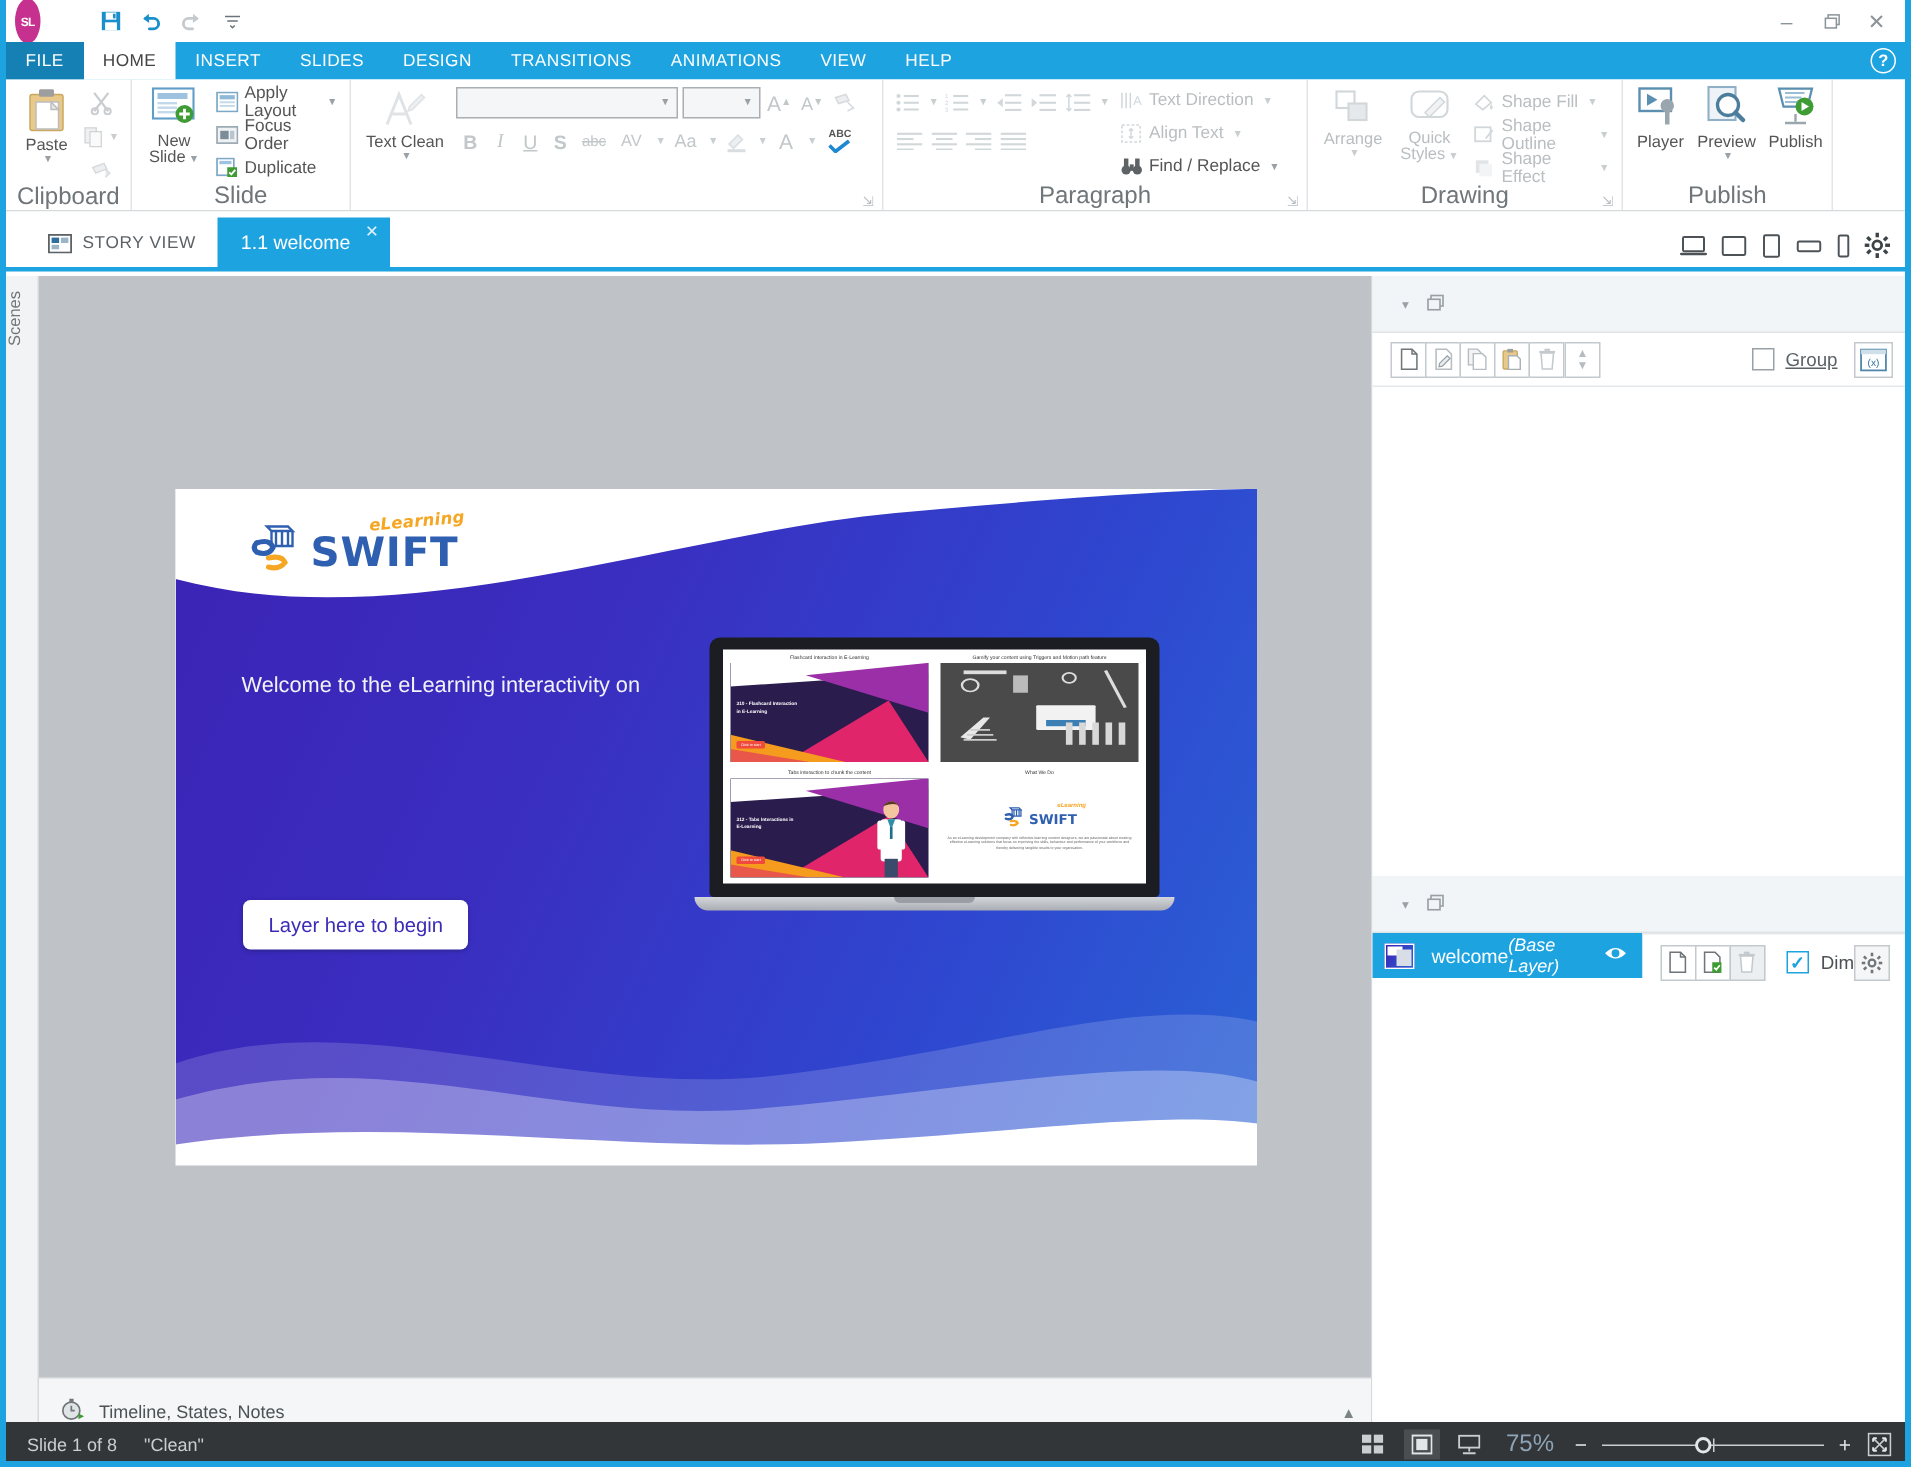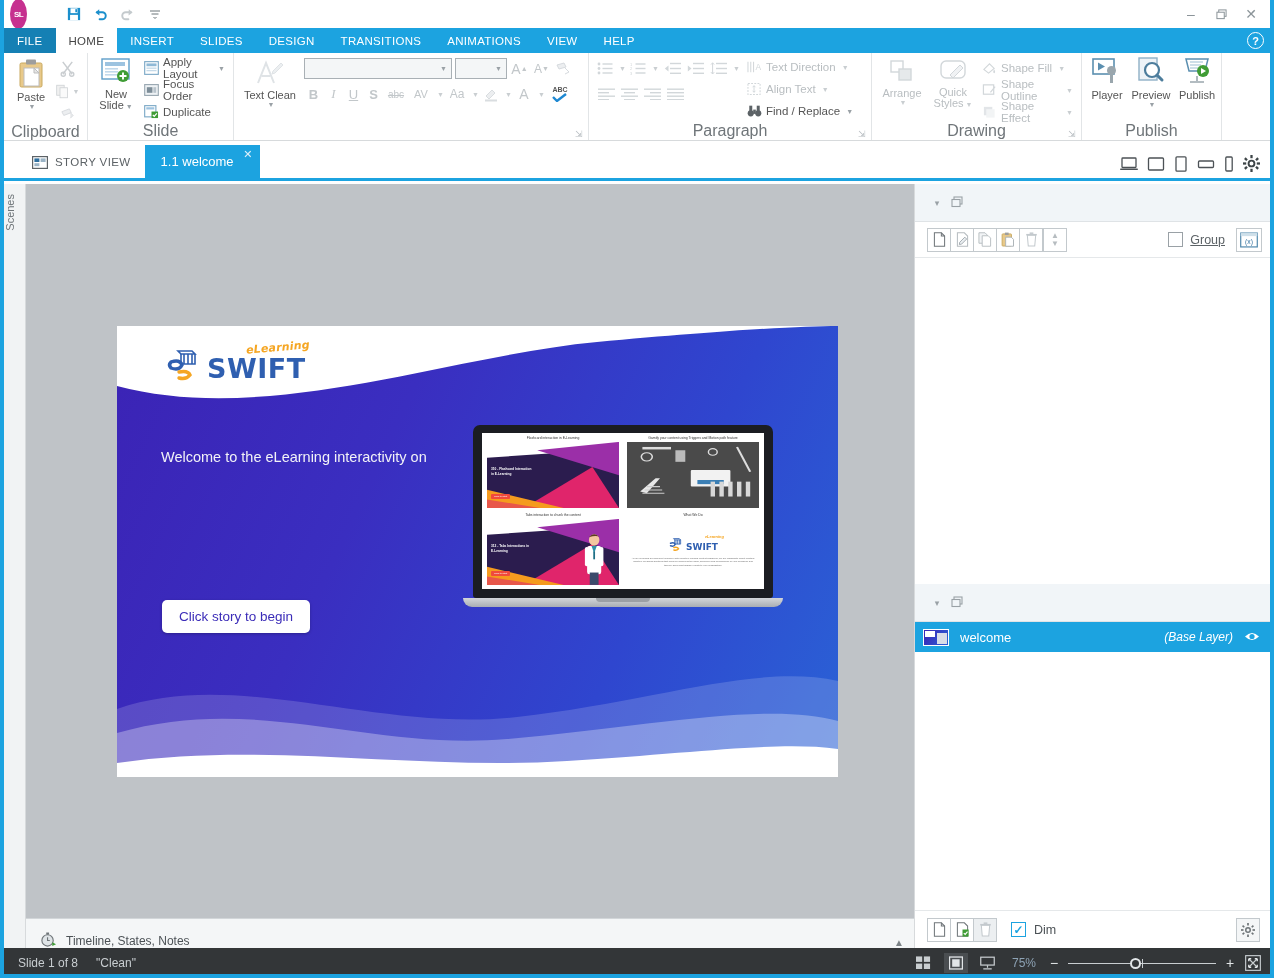--- a/index.html
+++ b/index.html
@@ -342,21 +342,21 @@
   .statusbar {
     position: absolute; left: 0; right: 0; bottom: 0; height: 30px;
     background: #333638; display: flex; align-items: center;
     color: #c9ced1; font-size: 12px; padding: 0 8px;
   }
   .sb-slide { margin-left: 6px; color: #c9ced1; }
   .sb-clean { margin-left: 18px; color: #c9ced1; }
   .sb-right { margin-left: auto; display: flex; align-items: center; gap: 8px; }
   .sb-viewbtn { width: 24px; height: 20px; display: flex; align-items: center; justify-content: center; cursor: pointer; }
   .sb-viewbtn.active { background: #4a4e51; }
-  .zoom-pct { color: #8ea3b5; font-size: 12px; margin: 0 4px; }
+  .zoom-pct { color: #8ea3b5; font-size: 16px; margin: 0 4px; }
   .zoom-track { position: relative; width: 148px; height: 14px; display: flex; align-items: center; }
   .zoom-line { position: absolute; left: 0; right: 0; height: 1px; background: #c9ced1; }
   .zoom-mid { position: absolute; left: 50%; width: 1px; height: 9px; background: #c9ced1; }
   .zoom-knob { position: absolute; left: 42%; width: 11px; height: 11px; border-radius: 50%;
     background: #333638; border: 2px solid #e2e6e8; cursor: pointer; }
   .zoom-sign { color: #e2e6e8; font-size: 14px; cursor: pointer; width: 12px; text-align:center;}
   .fit-btn { width: 18px; height: 18px; display: flex; align-items: center; justify-content: center; cursor: pointer; }
   .bottom-blue { position: absolute; left:0; right:0; bottom:0; height:4px; background:#1ca3e0; }
 </style>
 </head>
@@ -912,21 +912,21 @@
             <path d="M14 24 q9 -2 11 3 q-4 5 -11 3" fill="none" stroke="#f5a623" stroke-width="3.4" stroke-linecap="round"></path>
           </svg>
         </div>
         <div class="swift-word">
           <span>SWIFT</span>
           <span class="swift-elearning">eLearning</span>
         </div>
       </div>
 
       <div class="slide-welcome">Welcome to the eLearning interactivity on</div>
-      <div class="slide-cta">Click story to begin</div>
+      <div class="slide-cta">Layer here to begin</div>
 
       <div class="laptop">
         <div class="laptop-screen">
           <div class="laptop-inner">
 
             <div class="lcell">
               <div class="lcap">Flashcard interaction in E-Learning</div>
               <div class="lthumb dark">
                 <div class="lwhitewave"></div>
                   <div class="poly-a"></div>
@@ -1099,21 +1099,21 @@
 
     <div class="panel-head">
       <span class="pc">▾</span>
       <span class="pc">
         <svg width="12" height="12" viewBox="0 0 12 12">
             <rect x="3" y="1" width="8" height="7" fill="none" stroke="#9aa1a6" stroke-width="1.1"></rect>
             <rect x="1" y="3.5" width="8" height="7" fill="#f1f5f8" stroke="#9aa1a6" stroke-width="1.1"></rect>
           </svg>
       </span>
     </div>
-    <div class="panel-body" style="flex:1;display:flex;flex-direction:column;justify-content:space-between">
+    <div class="panel-body" style="flex:1;display:flex;flex-direction:row;justify-content:center">
       <div class="layers-list">
         <div class="layer-row">
           <div class="layer-thumb">
             <div style="position:absolute;inset:0;background:linear-gradient(120deg,#3b23b5,#2a63d6)"></div>
             <div style="position:absolute;left:1px;top:1px;width:10px;height:6px;background:#fff"></div>
             <div style="position:absolute;right:1px;top:3px;width:10px;height:11px;background:#d8dde6"></div>
           </div>
           <span class="layer-name">welcome</span>
           <span class="layer-base">(Base Layer)</span>
           <span class="layer-eye">

